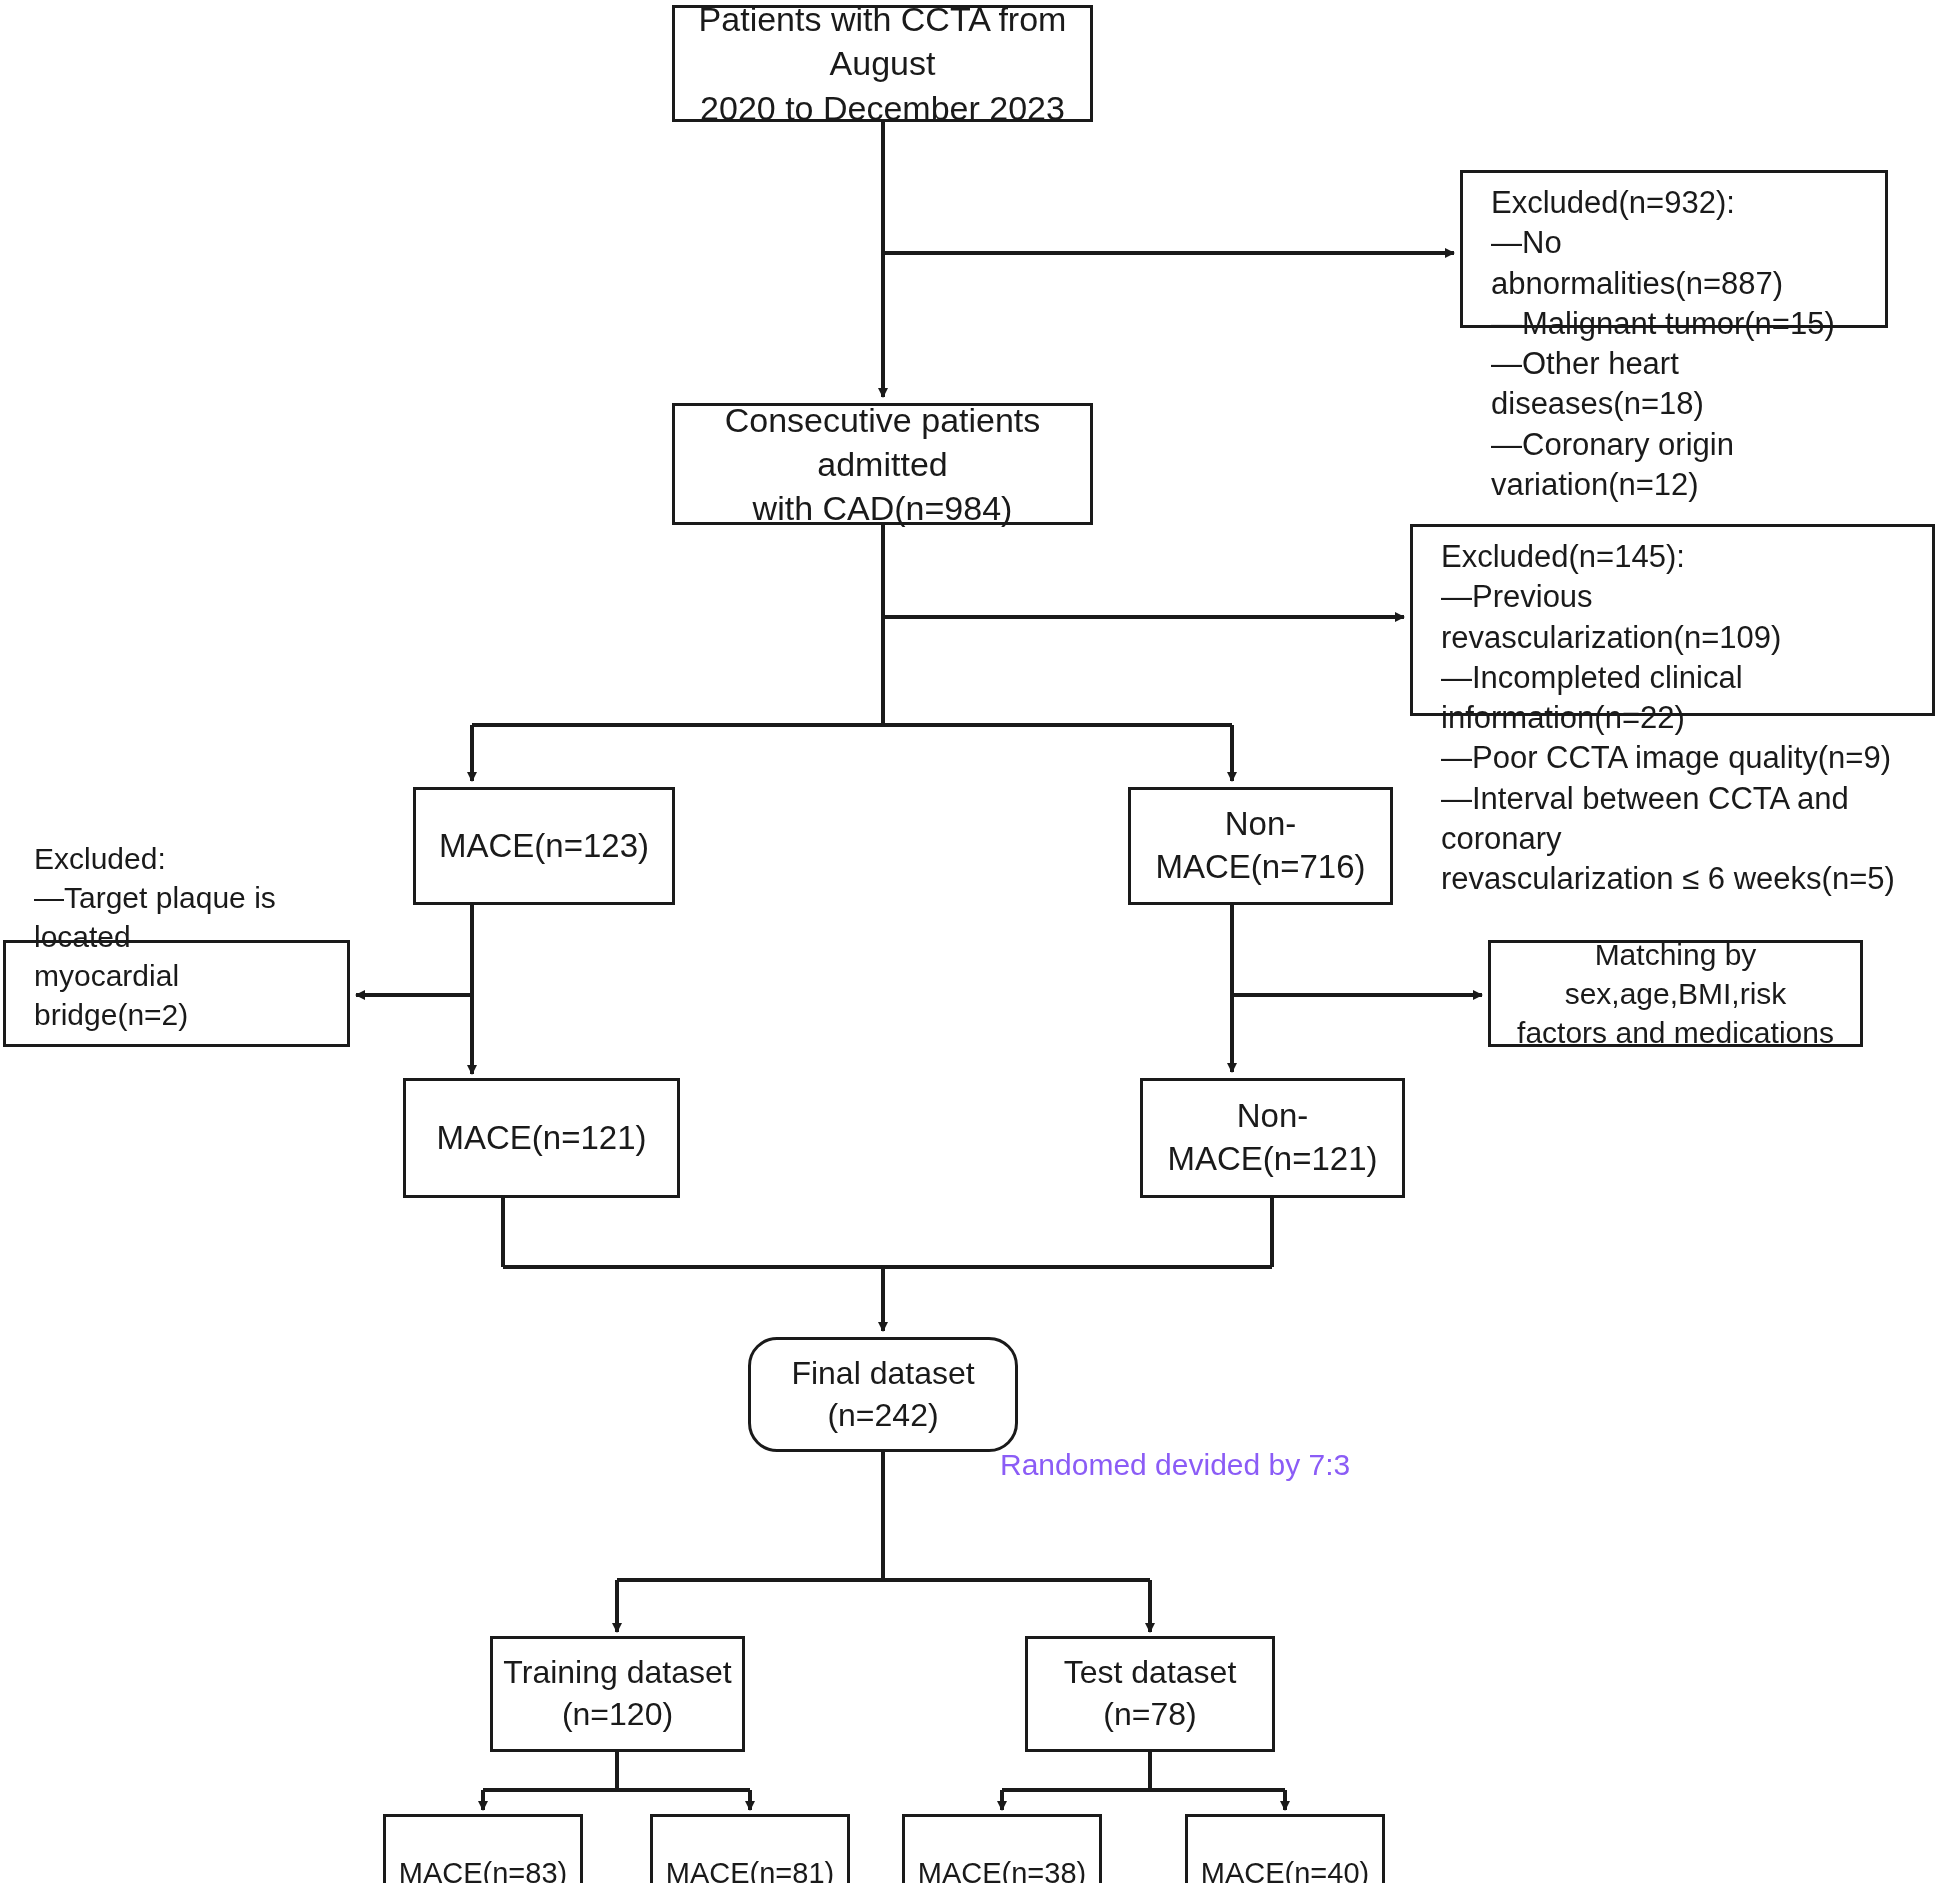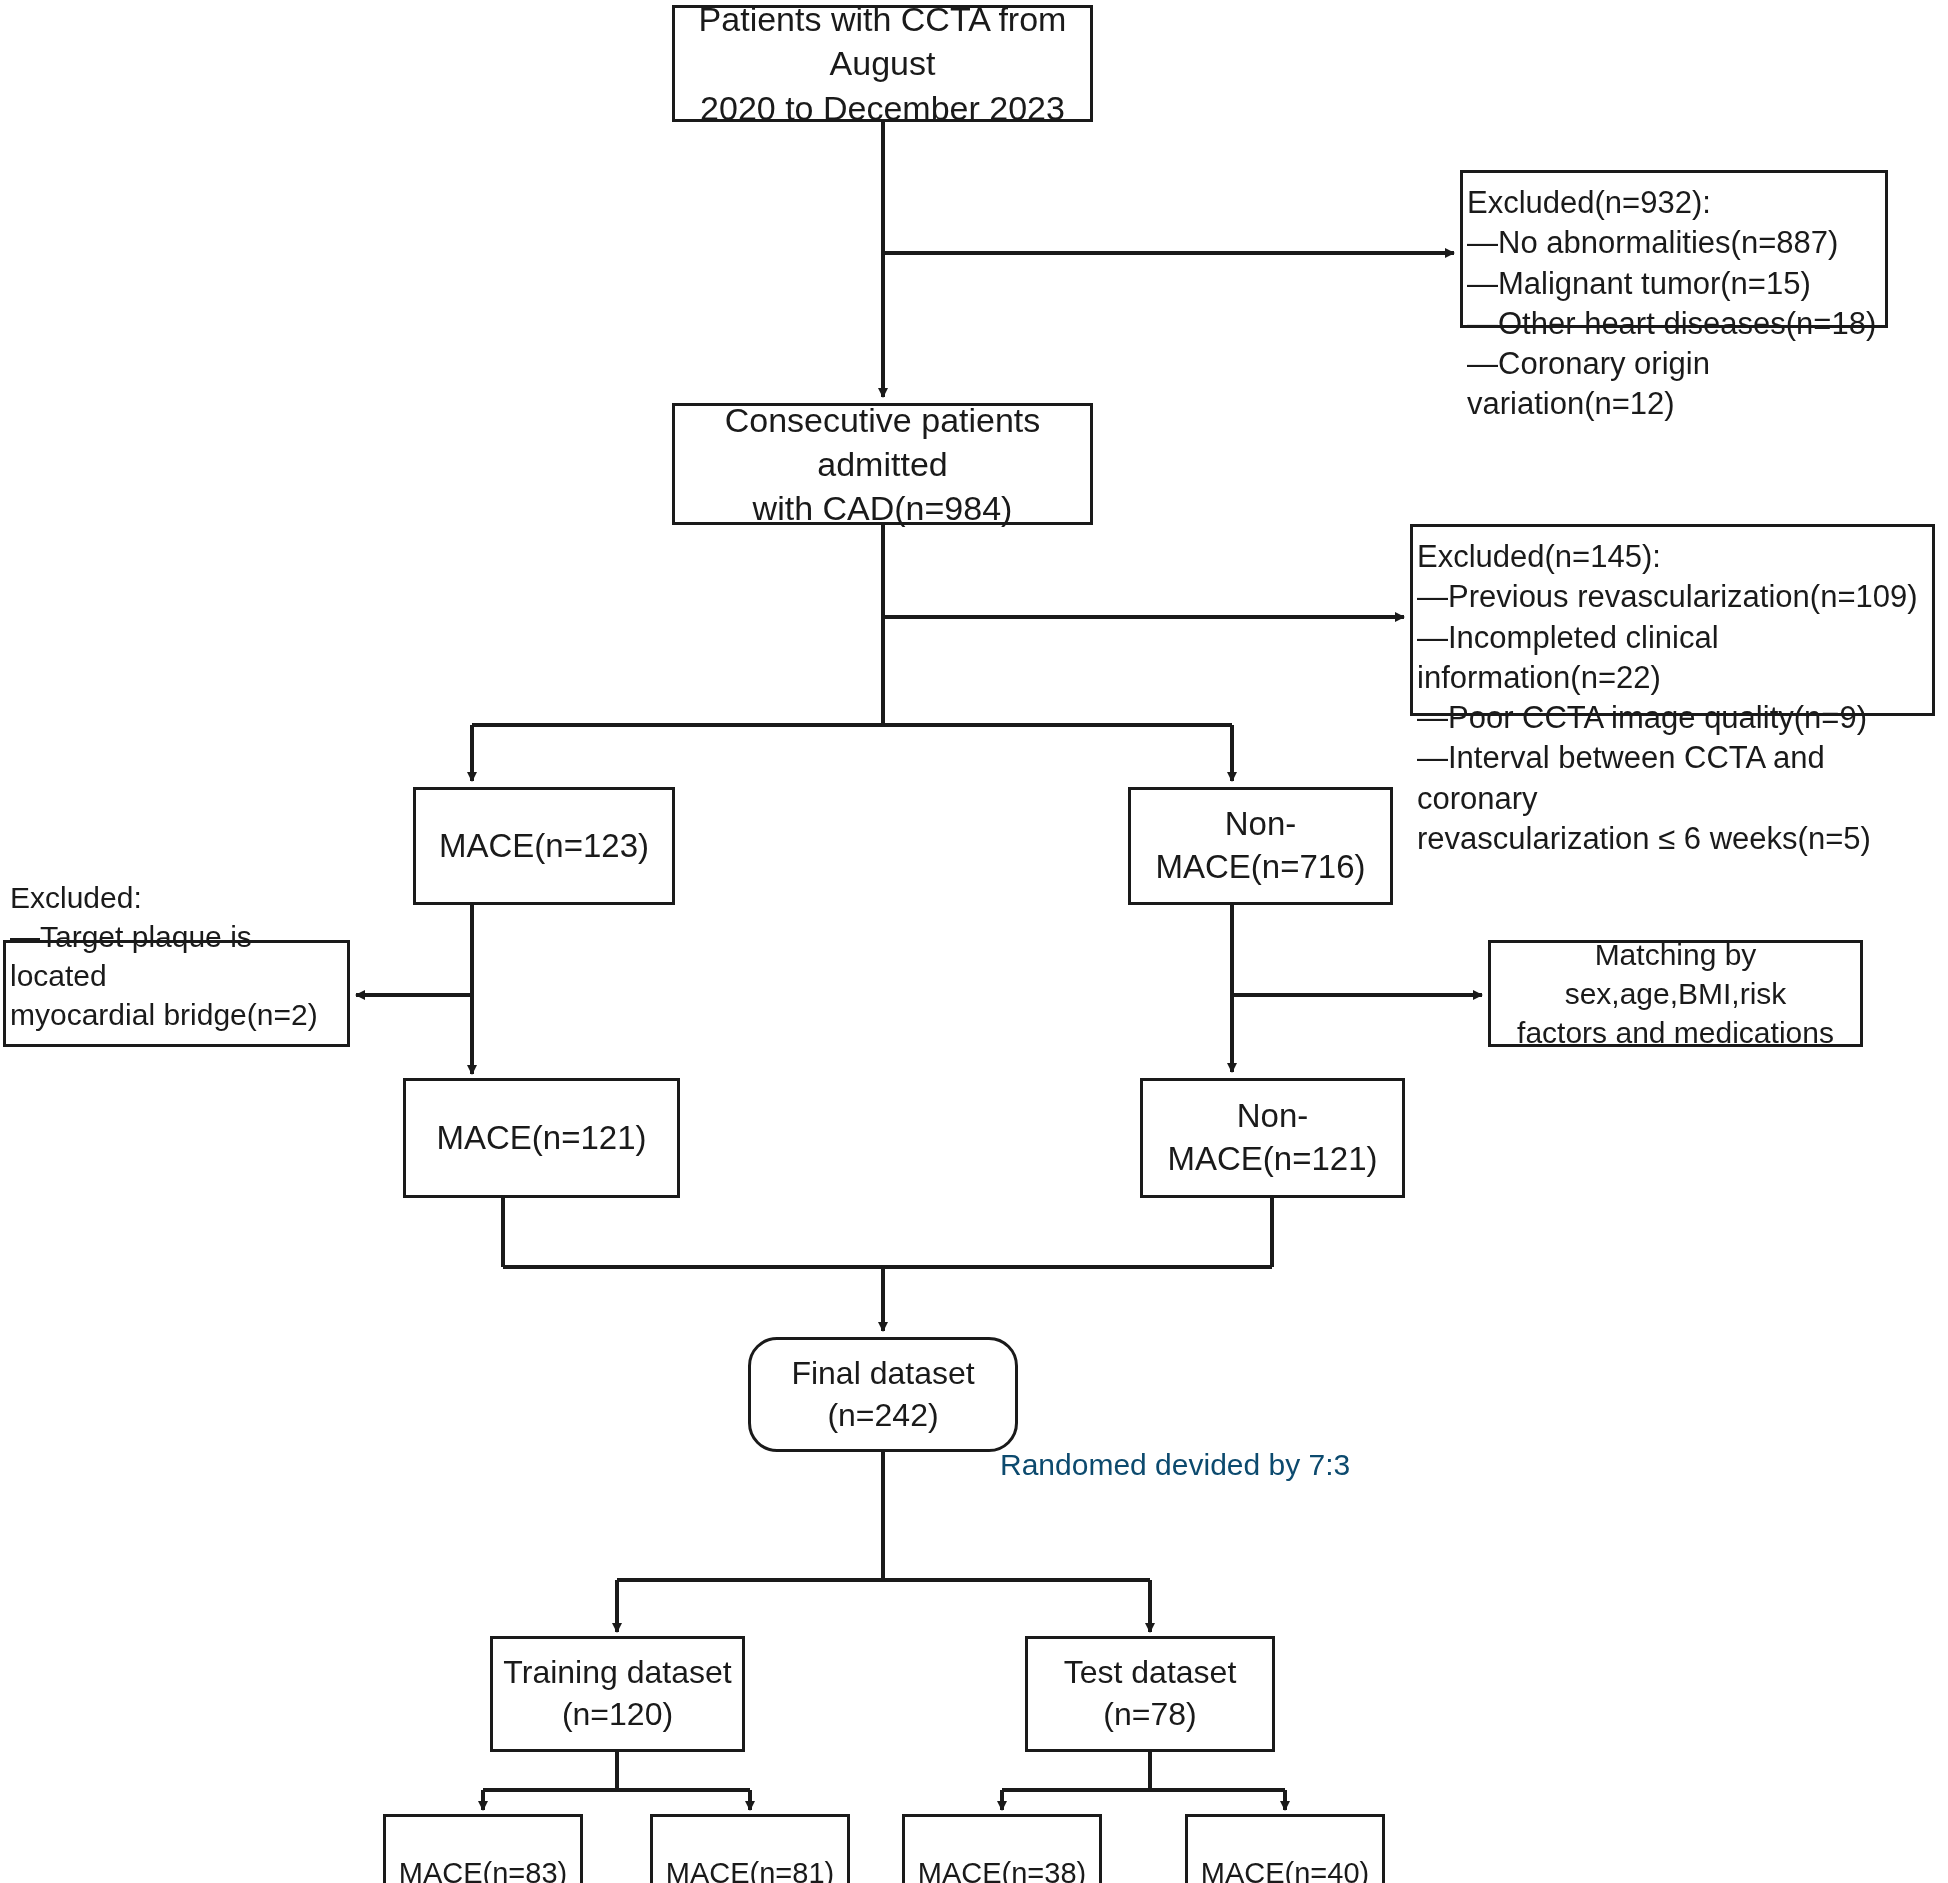--- a/index.html
+++ b/index.html
@@ -41,35 +41,35 @@
     width: 100%;
     white-space: pre-line;
     line-height: 1.30;
   }
   .center-node .node-text {
     text-align: center;
   }
   .left-node {
     align-items: flex-start;
     justify-content: flex-start;
-    padding: 10px 4px;
+    padding: 10px 28px;
   }
   .left-node .node-text {
     text-align: left;
   }
   .fs-34 { font-size: 34px; }
   .fs-33 { font-size: 33px; }
   .fs-32 { font-size: 32px; }
   .fs-31 { font-size: 31px; }
   .fs-30 { font-size: 30px; }
   .fs-29 { font-size: 29px; }
   .edge-label {
     position: absolute;
     font-size: 30px;
-    color: #0c4a6e;
+    color: #8b5cf6;
     white-space: nowrap;
   }
 </style>
 </head>
 <body>
 
 <div id="flow-root">
 
   <svg class="connectors" viewBox="0 0 1948 1883">
     <defs>

